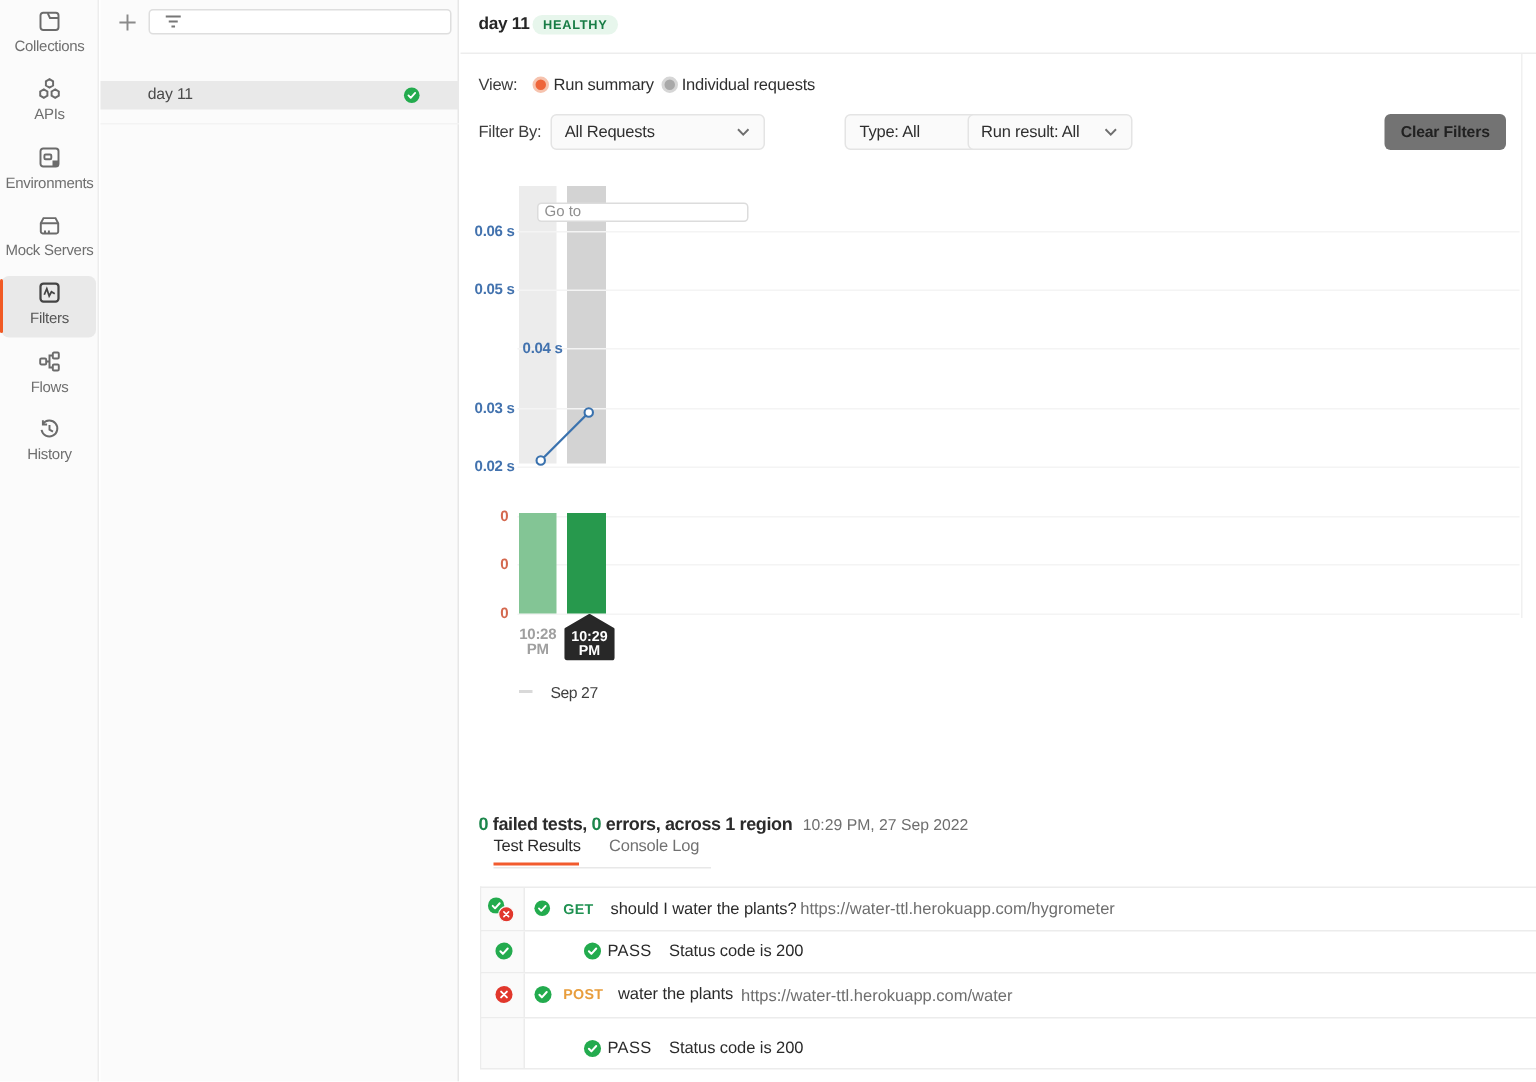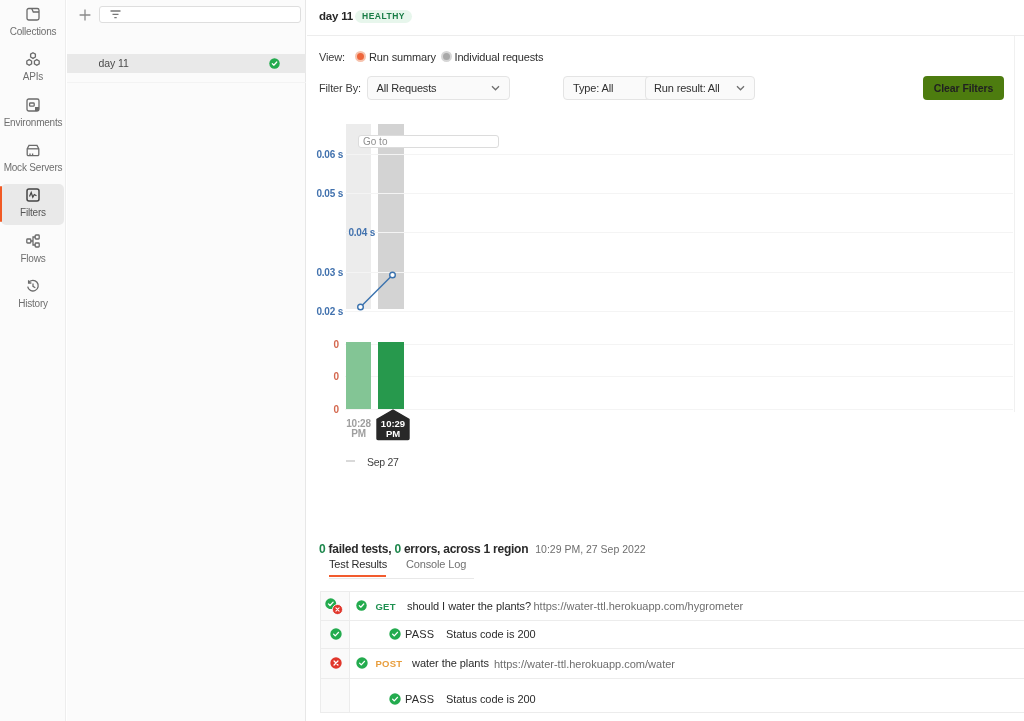--- a/index.html
+++ b/index.html
@@ -26,21 +26,21 @@
 .row-item .st { position:absolute; left:202px; top:5px; }
 .selrow { background:#e9e9e9; }
 
 
 #main { position:absolute; left:307px; top:0; width:717px; height:721px; background:#fff; }
 .badge { position:absolute; left:48px; top:10px; height:13px; line-height:13px; padding:0 7px; border-radius:7px; background:#e7f6ec; color:#177c45; font-size:8.5px; font-weight:bold; letter-spacing:0.5px; }
 .radio { position:absolute; width:10px; height:10px; border-radius:50%; }
 .dd { position:absolute; top:75.5px; height:24px; background:#fafafa; border:1px solid #e4e4e4; border-radius:4px; font-size:11px; letter-spacing:-0.15px; color:#2f2f2f; line-height:22px; padding-left:9px; }
 .dd .chev { position:absolute; right:9px; top:8px; }
 .dd-dis { background:#fff; border-color:#efefef; color:#b8b8b8; }
-.btn { position:absolute; top:75.5px; left:616px; width:81px; height:24px; background:#4d7c0f; border-radius:4px; font-size:10.5px; letter-spacing:-0.1px; font-weight:bold; color:#212121; text-align:center; line-height:24px; }
+.btn { position:absolute; top:75.5px; left:616px; width:81px; height:24px; background:#737373; border-radius:4px; font-size:10.5px; letter-spacing:-0.1px; font-weight:bold; color:#212121; text-align:center; line-height:24px; }
 
 .gl { position:absolute; left:38px; width:668px; height:1px; background:#f4f4f4; }
 .ylab { position:absolute; width:34px; text-align:right; font-size:10px; font-weight:bold; letter-spacing:-0.2px; color:#4272ae; }
 .olab { position:absolute; width:30px; text-align:right; font-size:10px; font-weight:bold; color:#d4684e; }
 
 
 .trow-b { position:absolute; left:13px; width:704px; height:1px; background:#ececec; }
 .stcell { position:absolute; left:13.5px; width:29px; background:#fafafa; border-right:1px solid #ececec; }
 .ic { position:absolute; }
 .mtd { font-size:11px; letter-spacing:-0.05px; color:#2b2b2b; position:absolute; }

